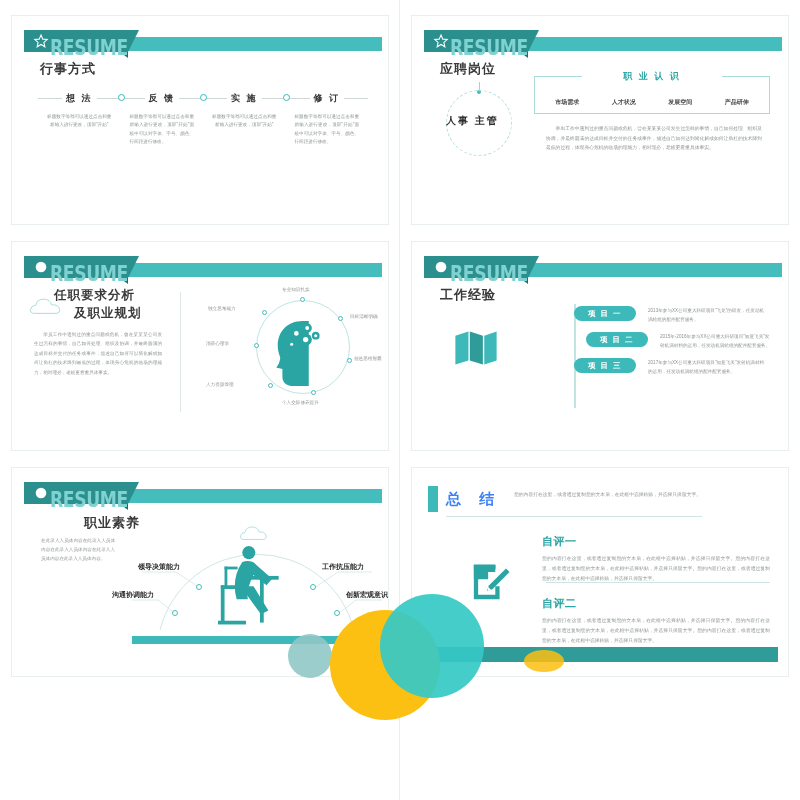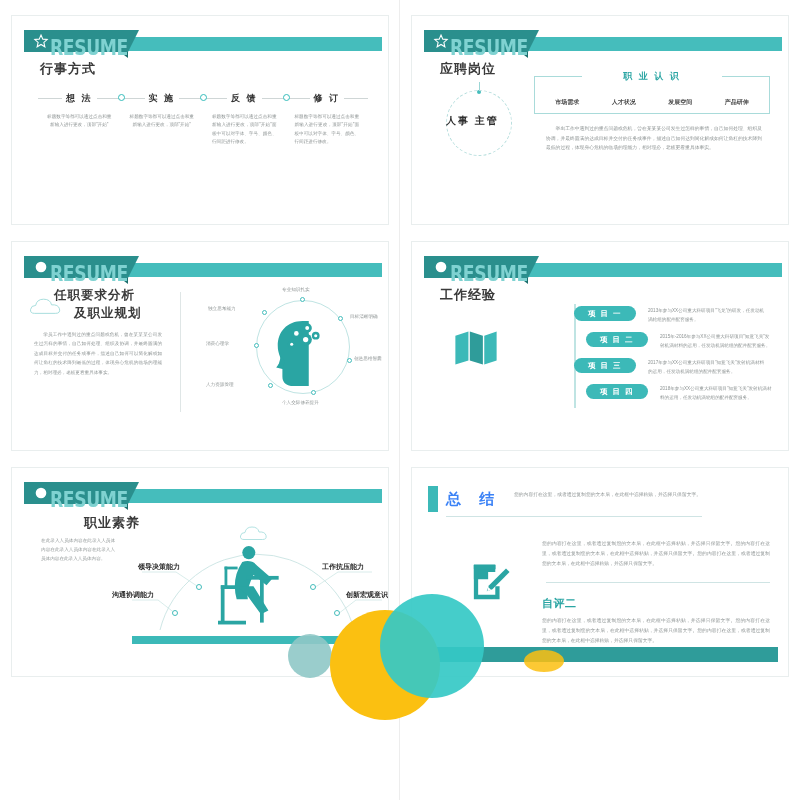--- a/index.html
+++ b/index.html
@@ -223,35 +223,35 @@
                 <span class="lb">想 法</span>
                 <span class="ln"></span>
               </div>
               <div class="s1-node"></div>
               <div class="s1-body c">标题数字等都可以通过点击和重新输入进行更改，顶部"开始"</div>
             </div>
 
             <div class="s1-step">
               <div class="s1-hd">
                 <span class="ln"></span>
+                <span class="lb">反 馈</span>
+                <span class="ln"></span>
+              </div>
+              <div class="s1-node"></div>
+              <div class="s1-body">标题数字等都可以通过点击和重新输入进行更改，顶部"开始"面板中可以对字体、字号、颜色、行间距进行修改。</div>
+            </div>
+
+            <div class="s1-step">
+              <div class="s1-hd">
+                <span class="ln"></span>
                 <span class="lb">实 施</span>
                 <span class="ln"></span>
               </div>
               <div class="s1-node"></div>
               <div class="s1-body c">标题数字等都可以通过点击和重新输入进行更改，顶部"开始"</div>
-            </div>
-
-            <div class="s1-step">
-              <div class="s1-hd">
-                <span class="ln"></span>
-                <span class="lb">反 馈</span>
-                <span class="ln"></span>
-              </div>
-              <div class="s1-node"></div>
-              <div class="s1-body">标题数字等都可以通过点击和重新输入进行更改，顶部"开始"面板中可以对字体、字号、颜色、行间距进行修改。</div>
             </div>
 
             <div class="s1-step">
               <div class="s1-hd">
                 <span class="ln"></span>
                 <span class="lb">修 订</span>
                 <span class="ln"></span>
               </div>
 
               <div class="s1-body">标题数字等都可以通过点击和重新输入进行更改，顶部"开始"面板中可以对字体、字号、颜色、行间距进行修改。</div>
@@ -405,24 +405,20 @@
               <div class="s4-desc">2013年参与XX公司重大科研项目"飞龙"的研发，任发动机涡轮组的配件配套服务。</div>
             </div>
             <div class="s4-item b">
               <div class="s4-badge">项 目 二</div>
               <div class="s4-desc">2015年-2016年参与XX公司重大科研项目"知意飞天"发射机涡材料的运用，任发动机涡轮组的配件配套服务。</div>
             </div>
             <div class="s4-item a">
               <div class="s4-badge">项 目 三</div>
               <div class="s4-desc">2017年参与XX公司重大科研项目"知意飞天"发射机涡材料的运用，任发动机涡轮组的配件配套服务。</div>
             </div>
-            <div class="s4-item b">
-              <div class="s4-badge">项 目 四</div>
-              <div class="s4-desc">2018年参与XX公司重大科研项目"知意飞天"发射机涡材料的运用，任发动机涡轮组的配件配套服务。</div>
-            </div>
           </div>
         </div>
       </div>
     </div>
 
     <div class="row">
 
       <div class="cell">
         <div class="slide">
 
@@ -496,20 +492,21 @@
             <svg viewBox="0 0 56 56" width="42" height="40">
               <path d="M4 4 L34 4 L34 14 L24 14 L24 24 L4 24 Z" fill="#2aa5a3"></path>
               <path d="M4 4 L34 4 L34 10 L4 10 Z" fill="#2aa5a3"></path>
               <path d="M4 4 L4 52 L40 52 L40 34 L34 34 L34 46 L10 46 L10 10 L34 10 L34 4 Z" fill="#2aa5a3"></path>
               <path d="M49 9 L54 14 L30 38 L22 41 L25 33 Z" fill="#2aa5a3"></path>
               <path d="M24 35 L28 39 L23 41 Z" fill="#ffffff"></path>
             </svg>
           </div>
 
           <div class="s6-sec" style="top:66px;">
+            <div class="s6-st">自评一</div>
             <div class="s6-sp">您的内容打在这里，或者通过复制您的文本后，在此框中选择粘贴，并选择只保留文字。您的内容打在这里，或者通过复制您的文本后，在此框中选择粘贴，并选择只保留文字。您的内容打在这里，或者通过复制您的文本后，在此框中选择粘贴，并选择只保留文字。</div>
           </div>
 
           <div class="s6-div"></div>
 
           <div class="s6-sec" style="top:128px;">
             <div class="s6-st">自评二</div>
             <div class="s6-sp">您的内容打在这里，或者通过复制您的文本后，在此框中选择粘贴，并选择只保留文字。您的内容打在这里，或者通过复制您的文本后，在此框中选择粘贴，并选择只保留文字。您的内容打在这里，或者通过复制您的文本后，在此框中选择粘贴，并选择只保留文字。</div>
           </div>
 

